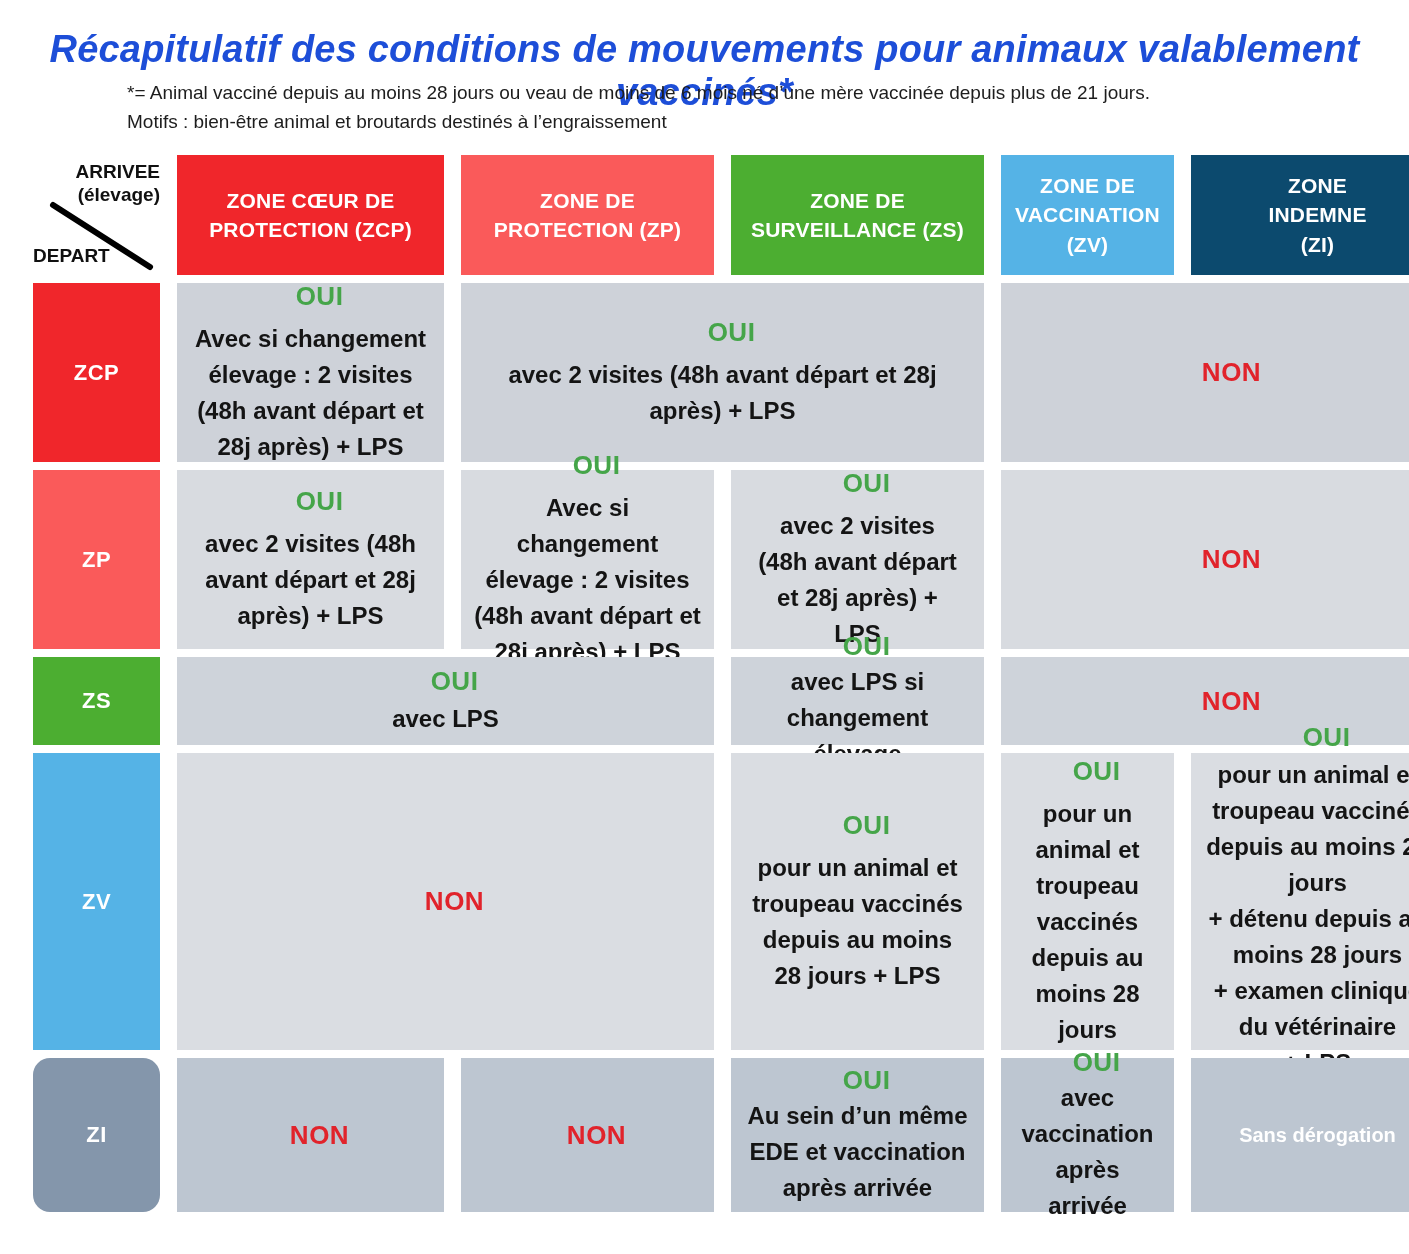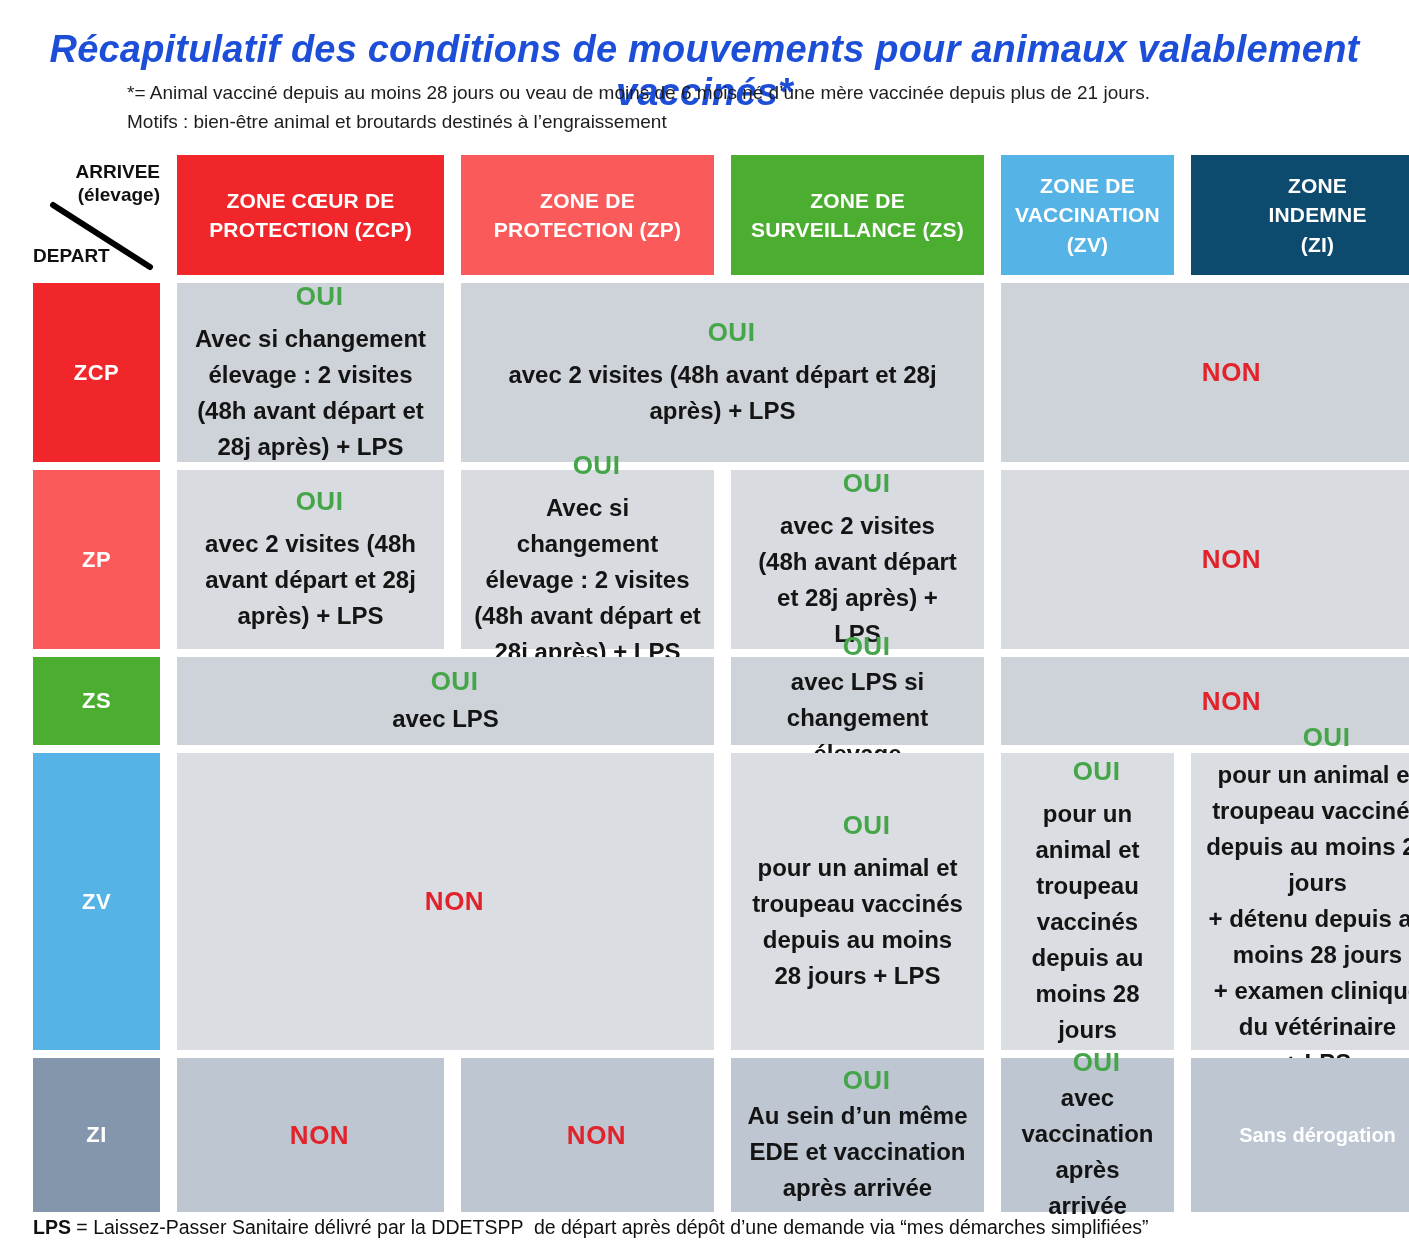--- a/index.html
+++ b/index.html
@@ -32,21 +32,21 @@
     color:#ffffff; font-weight:800; font-size:21px; line-height:1.4;
     white-space:pre-line; padding:4px 6px; letter-spacing:0.2px;
   }
   .rowhdr { color:#ffffff; font-weight:800; font-size:22px; letter-spacing:0.5px; }
 
   .c-zcp  { background:#f0262b; }
   .c-zp   { background:#fa5a5a; }
   .c-zs   { background:#4cae31; }
   .c-zv   { background:#55b3e6; }
   .c-zi-h { background:#0c4a6e; }
-  .c-zi-r { background:#8496ab; }
+  .c-zi-r { background:#8496ab;border-radius:17px; }
 
   .bg-r0 { background:#ced2d9; }
   .bg-r1 { background:#d8dbe0; }
   .bg-r2 { background:#ced3da; }
   .bg-r3 { background:#dadde2; }
   .bg-r4 { background:#bdc6d1; }
 
   .cell { padding:8px 12px; gap:9px; }
   .span2 { grid-column:span 2; }
 
@@ -177,15 +177,14 @@
     <div class="cell bg-r4" style="gap:2px;">
       <div class="verdict v-oui">OUI</div>
       <div class="detail">avec vaccination après arrivée</div>
     </div>
     <div class="cell bg-r4">
       <div class="derogation">Sans dérogation</div>
     </div>
 
   </div>
 
-  <div class="footer"><span class="lps">LPS</span><span> = Laissez-Passer Sanitaire délivré par la DDETSPP  de départ après dépôt d’une demande via “mes démarches simplifiées”</span></div>
 
 </div>
 
 </body></html>

